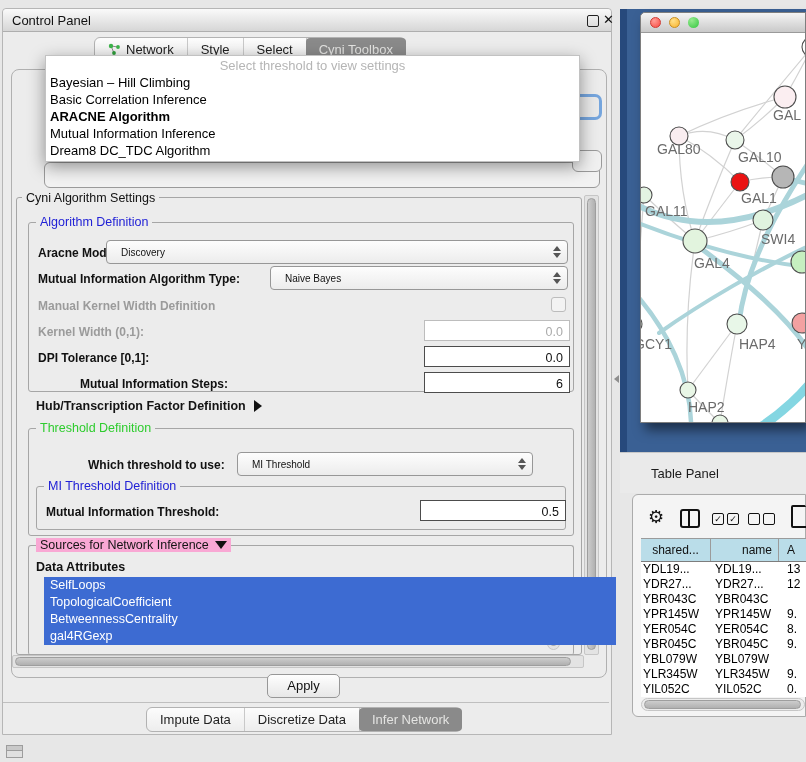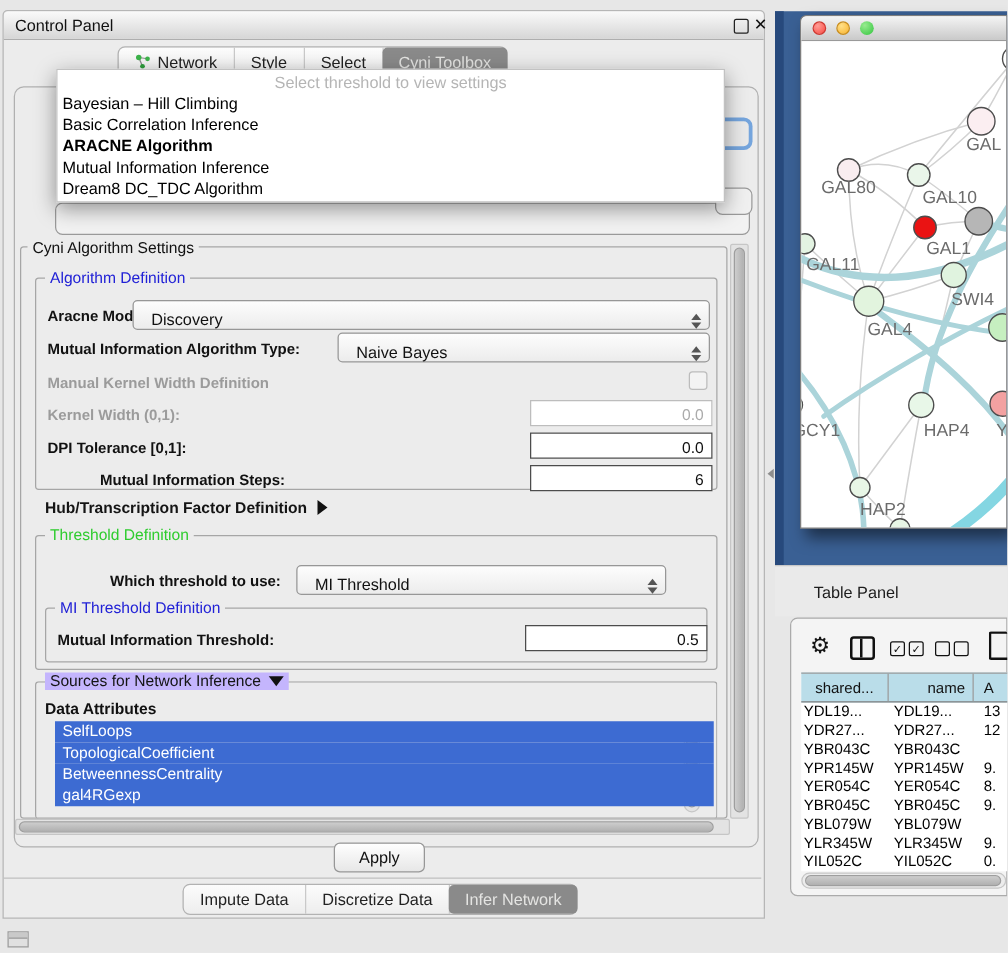--- a/index.html
+++ b/index.html
@@ -22,22 +22,22 @@
   .tab.sel{background:#8a8a8a;color:#e4e4e2;border-radius:4px;margin:0 -1px;border-right:none;}
   #content-frame{position:absolute;left:8px;top:60px;width:596px;height:609px;
     border:1px solid #b0b0b0;border-radius:8px;background:#ececec;box-sizing:border-box;}
   
   .group{position:absolute;border:1px solid #a6a6a6;border-radius:3px;box-sizing:border-box;}
   .gtitle{position:absolute;font-size:12.5px;background:#ececec;padding:0 4px;white-space:nowrap;}
   .blue{color:#2121d6;}
   .green{color:#2ecc2e;}
   .glabel{position:absolute;font-size:12px;font-weight:bold;color:#111;white-space:nowrap;}
   .glabel.dis{color:#9b9b9b;}
-  .combo{position:absolute;display:flex;align-items:flex-end;background:linear-gradient(#fdfdfd,#ececec);
-    border:1px solid #979797;border-radius:4px;box-sizing:border-box;font-size:13px;color:#111;}
+  .combo{position:absolute;display:flex;align-items:center;background:linear-gradient(#fdfdfd,#ececec);
+    border:1px solid #979797;border-radius:4px;box-sizing:border-box;font-size:10px;color:#111;}
   .combo .ctext{padding-left:14px;flex:1;}
   .combo .spin{width:20px;display:flex;flex-direction:column;align-items:center;gap:2px;}
   .spin i{width:0;height:0;border-left:4px solid transparent;border-right:4px solid transparent;}
   .spin i.up{border-bottom:5px solid #555;}
   .spin i.dn{border-top:5px solid #555;}
   .tinput{position:absolute;background:#fff;border:1px solid #4c4c4c;box-sizing:border-box;
     font-size:12.5px;color:#111;text-align:right;padding:2px 6px 0 0;}
   .tinput.dis{border:1px solid #bdbdbd;color:#ababab;}
   .chk{position:absolute;width:15px;height:15px;border:1px solid #bcbcbc;border-radius:3px;background:#f3f3f3;box-sizing:border-box;}
   
@@ -45,21 +45,21 @@
     border:1px solid #c2c2c2;box-shadow:0 5px 16px rgba(0,0,0,.4);z-index:10;padding-bottom:2px;}
   #dd-placeholder{font-size:13px;color:#b5b5b5;text-align:center;height:16px;padding-top:2px;}
   .dd-item{font-size:13px;color:#000;height:17px;line-height:17px;padding-left:4px;white-space:nowrap;}
   .dd-item.bold{font-weight:bold;}
   .sliver{position:absolute;z-index:5;box-sizing:border-box;}
   
   .sb-track{position:absolute;background:#e3e3e3;border:1px solid #c6c6c6;border-radius:7px;box-sizing:border-box;}
   .sb-thumb{position:absolute;background:linear-gradient(90deg,#cdcdcd,#b0b0b0);border:1px solid #9e9e9e;border-radius:6px;box-sizing:border-box;}
   .sb-thumb.h{background:linear-gradient(#cdcdcd,#b0b0b0);}
   
-  #attr-list{position:absolute;left:44px;top:577px;width:527px;z-index:1;}
+  #attr-list{position:absolute;left:44px;top:577px;width:572px;z-index:1;}
   .attr-item{height:17px;line-height:17px;font-size:12.5px;color:#fff;background:#3d6bd2;padding-left:6px;}
   
   #apply-btn{position:absolute;left:267px;top:674px;width:71px;height:22px;
     background:linear-gradient(#fefefe,#e7e7e7);border:1px solid #979797;border-radius:5px;
     font-size:13px;color:#111;text-align:center;line-height:21px;}
   .expander{position:absolute;font-size:12.5px;font-weight:bold;color:#141414;white-space:nowrap;}
   .tri-right{display:inline-block;width:0;height:0;border-top:6px solid transparent;border-bottom:6px solid transparent;
     border-left:8px solid #111;margin-left:8px;vertical-align:-2px;}
   .tri-down{display:inline-block;width:0;height:0;border-left:6px solid transparent;border-right:6px solid transparent;
     border-top:8px solid #111;margin-left:6px;vertical-align:0px;}
@@ -201,21 +201,21 @@
         <i class="dn"></i>
       </span>
   </div>
 
   <div class="group" style="left:36px;top:486px;width:530px;height:44px;"></div>
   <div class="gtitle blue" style="left:44px;top:479px;">MI Threshold Definition</div>
   <div class="glabel" style="left:46px;top:505px;">Mutual Information Threshold:</div>
   <input class="tinput" style="left: 420px; top: 500px; width: 146px; height: 21px;" value="0.5">
 
   <div class="group" style="left:28px;top:545px;width:546px;height:110px;border-bottom:none;"></div>
-  <div class="expander" style="left:36px;top:538px;background:#c4b5fd;padding:0 4px;font-weight:normal;">
+  <div class="expander" style="left:36px;top:538px;background:#f9a8d4;padding:0 4px;font-weight:normal;">
     <span>Sources for Network Inference</span><span class="tri-down"></span>
   </div>
   <div class="glabel" style="left:36px;top:560px;font-size:12.5px;">Data Attributes</div>
   <div id="attr-list">
       <div class="attr-item">SelfLoops</div>
       <div class="attr-item">TopologicalCoefficient</div>
       <div class="attr-item">BetweennessCentrality</div>
       <div class="attr-item">gal4RGexp</div>
     </div>
   <div class="sb-track" style="left:547px;top:579px;width:13px;height:71px;">

